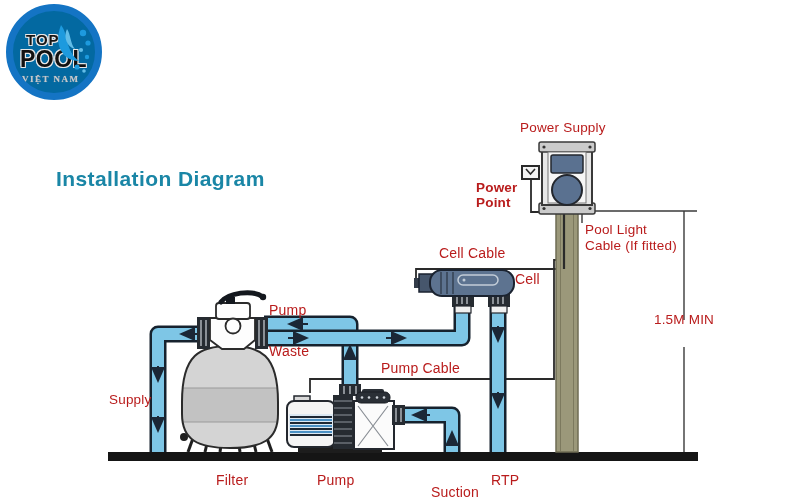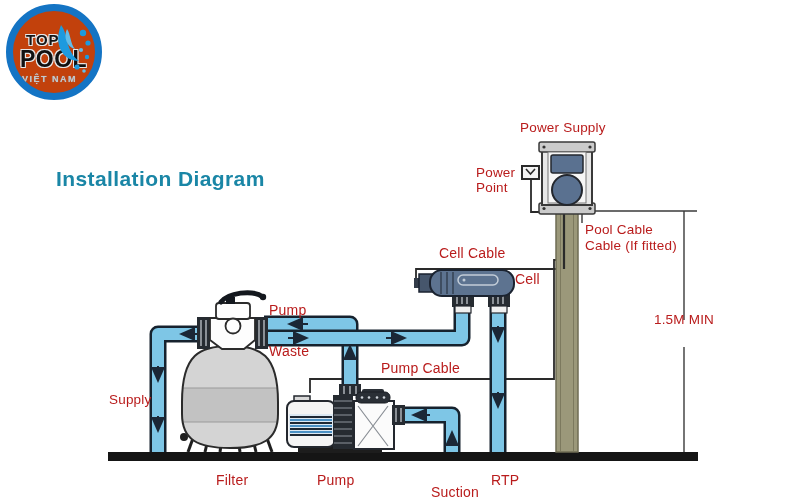--- a/index.html
+++ b/index.html
@@ -20,28 +20,28 @@
   .meas{stroke:#3a3a3a;stroke-width:1.4;fill:none;}
   .dk{fill:#262b31;}
   .rib{stroke:#cfd4da;stroke-width:1.2;}
   #page-title{
     position:absolute;left:56px;top:123px;font-size:21px;font-weight:bold;
     color:#1a86a6;letter-spacing:0.4px;margin-top:44px;
   }
   
   #logo{
     position:absolute;left:6px;top:4px;width:96px;height:96px;box-sizing:border-box;
-    border:7px solid #1474c4;border-radius:50%;background:#c2410c;overflow:hidden;text-align:right;
+    border:7px solid #1474c4;border-radius:50%;background:#0369a1;overflow:hidden;text-align:right;
   }
   #logo .t1{position:absolute;left:13px;top:20px;font-weight:bold;font-size:15px;color:#161616;letter-spacing:1px;
     text-shadow:-1px -1px 0 #e8e8e8,1px -1px 0 #e8e8e8,-1px 1px 0 #e8e8e8,1px 1px 0 #e8e8e8;}
   #logo .t2{position:absolute;left:7px;top:35px;font-weight:bold;font-size:23px;color:#111111;letter-spacing:0.5px;
     text-shadow:-1px -1px 0 #e8e8e8,1px -1px 0 #e8e8e8,-1px 1px 0 #e8e8e8,1px 1px 0 #e8e8e8;}
   #logo .t3{position:absolute;left:9px;top:63px;font-weight:bold;font-size:9px;color:#c4c9ce;letter-spacing:1.5px;
-    text-shadow:0 0 1px #9aa0a6;}
+    text-shadow:0 0 1px #9aa0a6;font-family:Liberation Serif, serif;}
   #logo svg{position:absolute;right:2px;top:12px;}
 </style>
 </head>
 <body>
 
 <div id="canvas">
 
   <div id="logo">
     <span class="t1">TOP</span>
     <span class="t2">POOL</span>
@@ -228,22 +228,22 @@
       <circle cx="567" cy="190" r="15" fill="#5a7190" stroke="#23272e" stroke-width="2"></circle>
     </g>
 
     <g>
       <rect x="522" y="166" width="17" height="13" fill="#f4f4f4" stroke="#2a2a2a" stroke-width="2"></rect>
       <path d="M 526 169 L 530.5 174 L 535 169" stroke="#2a2a2a" stroke-width="1.6" fill="none"></path>
     </g>
   </svg>
 
   <div class="lbl small" style="left:520px;top:120px;">Power Supply</div>
-  <div class="lbl small" style="left:476px;top:165px;line-height:15px;"><span>Power</span><br><span>Point</span></div>
-  <div class="lbl small" style="left:585px;top:222px;"><span>Pool Cable</span><br><span>Cable (If fitted)</span></div>
+  <div class="lbl small" style="left:476px;top:180px;line-height:15px;font-weight:bold;"><span>Power</span><br><span>Point</span></div>
+  <div class="lbl small" style="left:585px;top:222px;"><span>Pool Light</span><br><span>Cable (If fitted)</span></div>
   <div class="lbl" style="left:439px;top:245px;">Cell Cable</div>
   <div class="lbl" style="left:515px;top:271px;">Cell</div>
   <div class="lbl" style="left:269px;top:302px;">Pump</div>
   <div class="lbl" style="left:269px;top:343px;">Waste</div>
   <div class="lbl" style="left:381px;top:360px;">Pump Cable</div>
   <div class="lbl small" style="left:109px;top:392px;">Supply</div>
   <div class="lbl small" style="left:639px;top:312px;width:90px;text-align:center;">1.5M MIN</div>
   <div class="lbl" style="left:216px;top:472px;">Filter</div>
   <div class="lbl" style="left:317px;top:472px;">Pump</div>
   <div class="lbl" style="left:431px;top:484px;">Suction</div>

